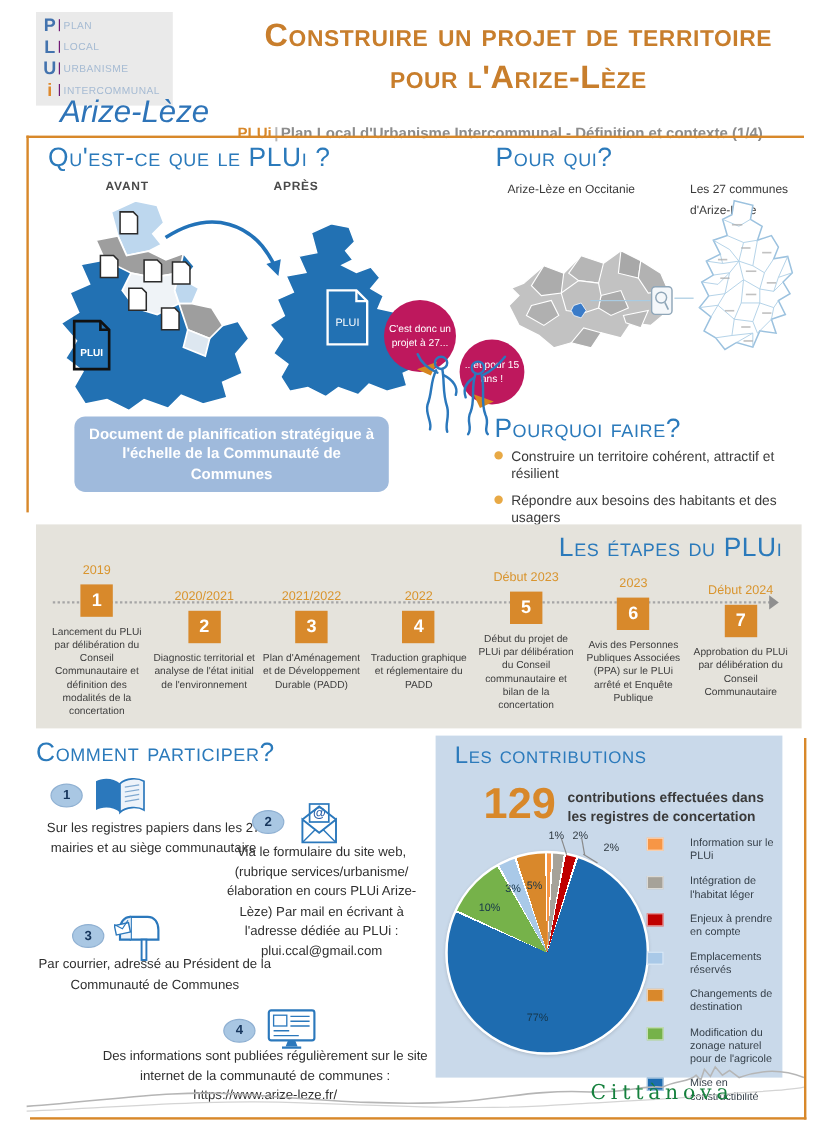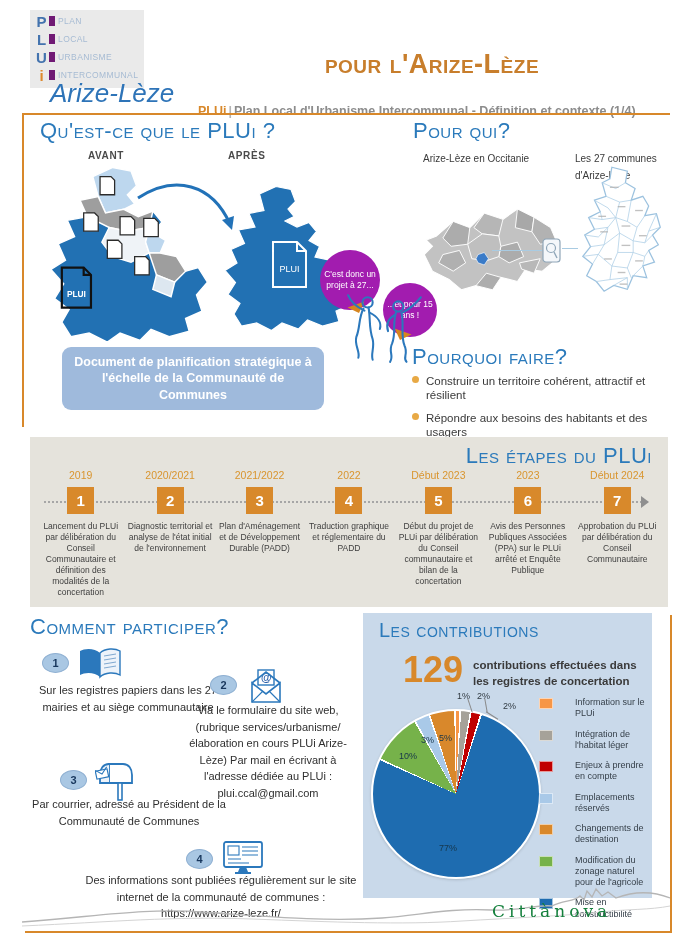--- a/index.html
+++ b/index.html
@@ -3,56 +3,56 @@
 <meta charset="utf-8">
 <style>
   html,body{margin:0;padding:0;}
   body{width:680px;height:939px;background:#fff;font-family:"Liberation Sans",sans-serif;position:relative;overflow:hidden;color:#3a3a3a;}
   .abs{position:absolute;}
   
   .logo-box{left:30px;top:10px;width:114px;height:78px;background:#EAEAEA;padding:2px 0 0 4px;box-sizing:border-box;}
   .logo-row{display:flex;align-items:center;height:18px;}
   .logo-letter{width:15px;font-weight:bold;font-size:15px;color:#4373AE;text-align:center;flex:none;}
   .logo-row.r4 .logo-letter{color:#DE8A2E;}
-  .logo-word{font-size:8.5px;color:#A6BBD3;letter-spacing:.4px;border-left:6px solid #701a75;padding-left:3px;line-height:10px;}
+  .logo-word{font-size:8.5px;color:#A6BBD3;letter-spacing:.4px;border-left:1px solid #701a75;padding-left:3px;line-height:10px;}
   .brand{left:50px;top:78px;font-size:26px;font-style:italic;color:#2E74B8;}
   .subtitle{left:198px;top:90px;font-size:12.5px;font-weight:bold;color:#8C8C8C;margin-top:14px;}
   .subtitle .plui{color:#D8882A;}
   .subtitle .sep{color:#B5B5B5;padding:0 2px;}
   .title{left:188px;right:4px;top:12px;text-align:center;font-variant:small-caps;font-weight:bold;font-size:27px;line-height:35px;color:#C87E2C;letter-spacing:.5px;}
   
   .frame{background:#D8882A;}
   .frame-t{left:22px;top:113px;width:648px;height:2px;}
   .frame-l{left:22px;top:113px;width:2px;height:314px;}
   .frame-r{left:670px;top:615px;width:2px;height:318px;}
   .frame-b{left:25px;top:931px;width:647px;height:2px;}
   
   .sec-h{font-variant:small-caps;color:#2B7ABB;font-size:22px;letter-spacing:.5px;white-space:nowrap;}
   
   .map-tag{font-size:10px;font-weight:bold;color:#4A4A4A;letter-spacing:.6px;}
   .caption-box{left:62px;top:347px;width:238px;background:#9FBADC;border-radius:9px;color:#fff;font-weight:bold;font-size:12.5px;line-height:1.3;text-align:center;padding:7px 12px;}
   
   .map-cap{font-size:10px;color:#3a3a3a;text-align:left;line-height:1.7;}
   .linkline{height:1px;background:#A9CBE2;}
-  .bubble{background:#a21caf;border-radius:50%;color:#fff;font-size:8.5px;line-height:1.25;display:flex;align-items:center;justify-content:center;text-align:center;padding:4px;box-sizing:border-box;}
+  .bubble{background:#be185d;border-radius:50%;color:#fff;font-size:8.5px;line-height:1.25;display:flex;align-items:center;justify-content:center;text-align:center;padding:4px;box-sizing:border-box;}
   .bubble:after{content:"";position:absolute;width:0;height:0;border:9px solid transparent;}
   .bubble1{left:320px;top:250px;width:60px;height:60px;}
   .bubble1:after{border-top-color:#D6861F;bottom:-12px;right:12px;transform:rotate(-20deg);}
   .bubble2{left:383px;top:283px;width:54px;height:54px;}
   .bubble2:after{border-top-color:#D6861F;bottom:-12px;left:8px;transform:rotate(20deg);}
   
   .why-list{left:412px;top:374px;width:260px;list-style:none;margin:0;padding:0;}
   .why-list li{position:relative;padding-left:14px;font-size:11.5px;line-height:1.25;margin-bottom:8px;color:#3a3a3a;}
   .why-list li:before{content:"";position:absolute;left:0;top:2px;width:7px;height:7px;border-radius:50%;background:#E8A945;}
   
   .band{left:30px;top:437px;width:638px;height:170px;background:#E5E3DC;}
   .band .sec-h{position:absolute;right:16px;top:6px;}
   .steps-line{position:absolute;left:14px;right:26px;top:64px;border-top:2px dotted #A6A6A6;}
   .steps-arrow{position:absolute;right:13px;top:59px;width:0;height:0;border:6px solid transparent;border-left:8px solid #8F8F8F;}
-  .steps{position:absolute;left:6px;right:6px;top:32px;display:flex;}
+  .steps{position:absolute;left:6px;right:6px;top:32px;display:flex;align-items:center;}
   .step{flex:1 1 0;text-align:center;position:relative;padding:0 2px;}
   .step-year{color:#D9952F;font-size:10.5px;height:15px;}
   .step-box{width:27px;height:27px;background:#D8892B;color:#fff;font-weight:bold;font-size:15px;line-height:27px;margin:3px auto 7px;}
   .step-desc{font-size:8.5px;line-height:1.3;color:#3E3E3E;}
   
   .badge{display:inline-block;width:25px;height:18px;border-radius:50%;background:#A9C7E3;border:1px solid #8FB0D2;color:#17365C;font-weight:bold;font-size:11px;line-height:18px;text-align:center;vertical-align:middle;}
   .p-text{font-size:11px;line-height:1.5;text-align:center;color:#2F2F2F;}
   .icon-row{display:flex;align-items:center;gap:8px;}
   
   .panel{left:363px;top:613px;width:289px;height:285px;background:#C9D9EA;}
@@ -87,21 +87,21 @@
       <span class="logo-letter">U</span>
       <span class="logo-word">URBANISME</span>
     </div>
   <div class="logo-row r4">
       <span class="logo-letter">i</span>
       <span class="logo-word">INTERCOMMUNAL</span>
     </div>
 </div>
 <div class="abs brand">Arize-Lèze</div>
 <div class="abs title">
-  <br>
+  <span>Construire un projet de territoire</span><br>
   <span>pour l'Arize-Lèze</span>
 </div>
 <div class="abs subtitle">
   <span class="plui">PLUi</span><span class="sep">|</span><span>Plan Local d'Urbanisme Intercommunal - Définition et contexte (1/4)</span>
 </div>
 
 <div class="abs frame frame-t"></div>
 <div class="abs frame frame-l"></div>
 <div class="abs frame frame-r"></div>
 <div class="abs frame frame-b"></div>

